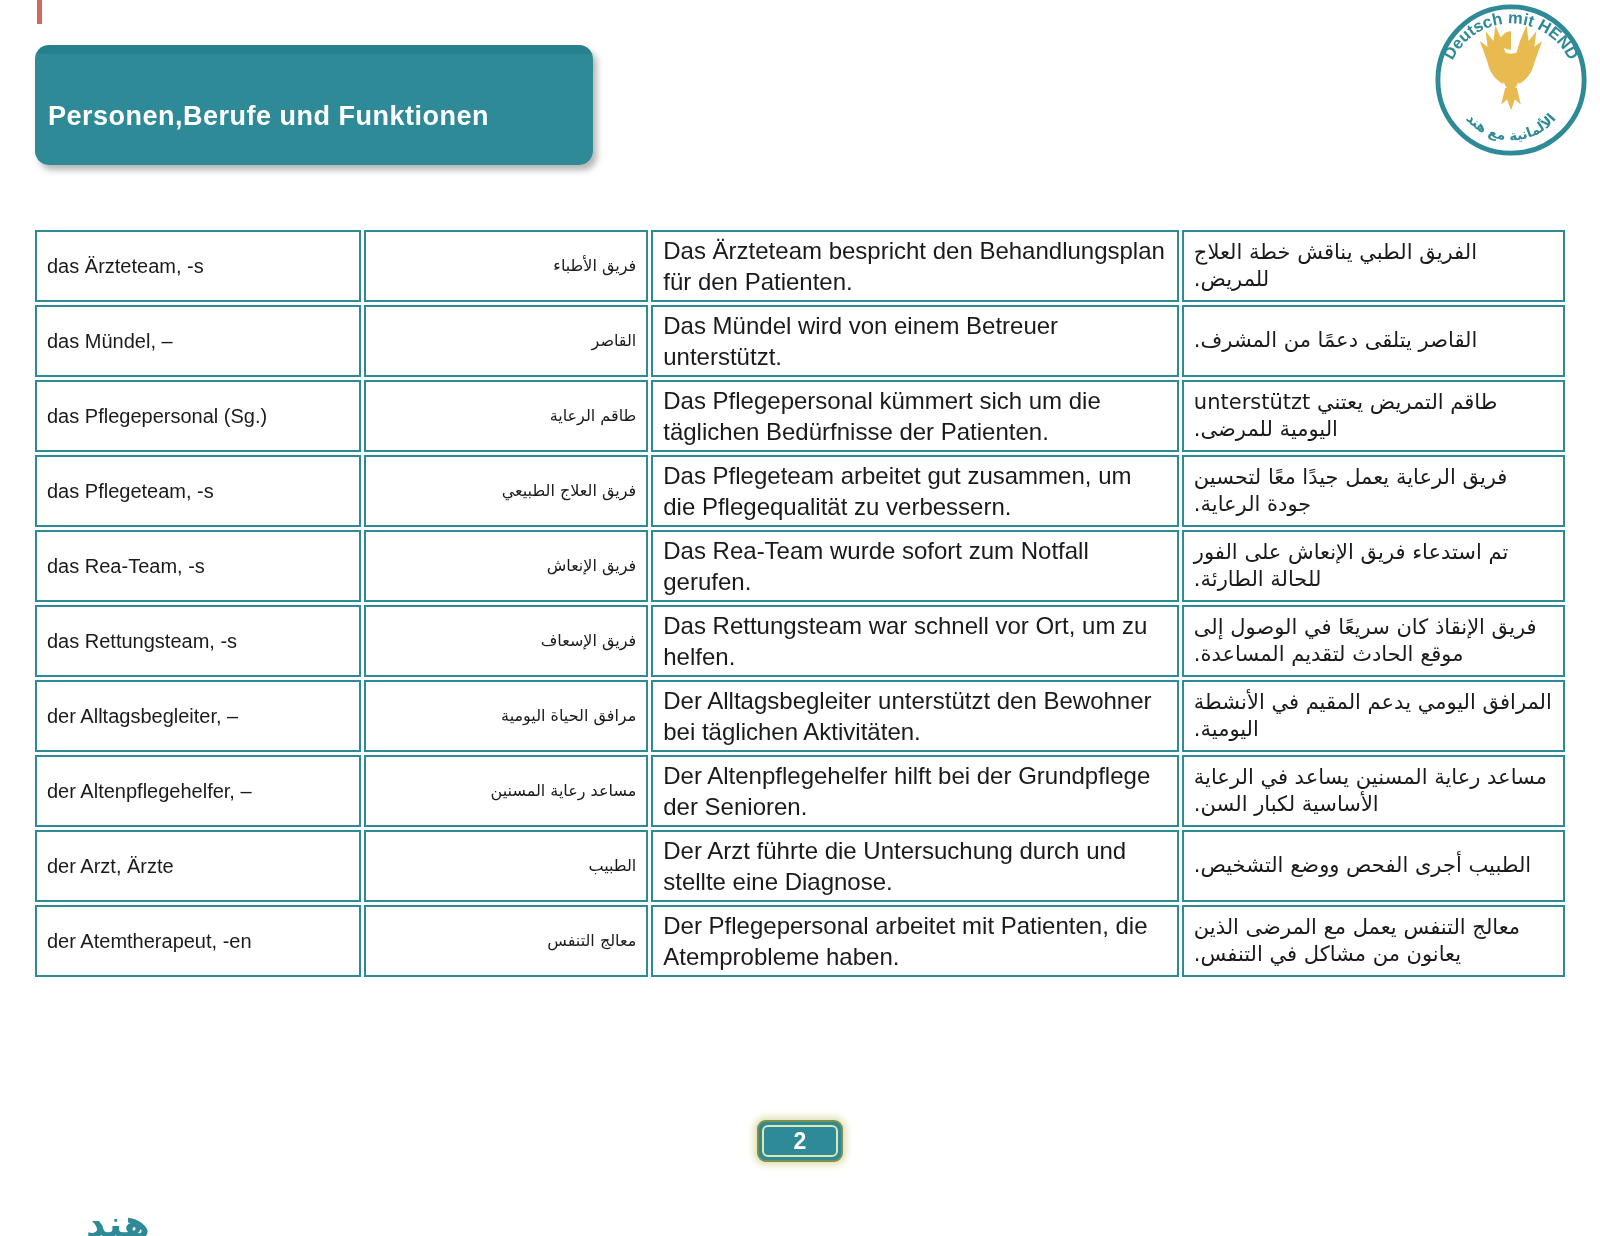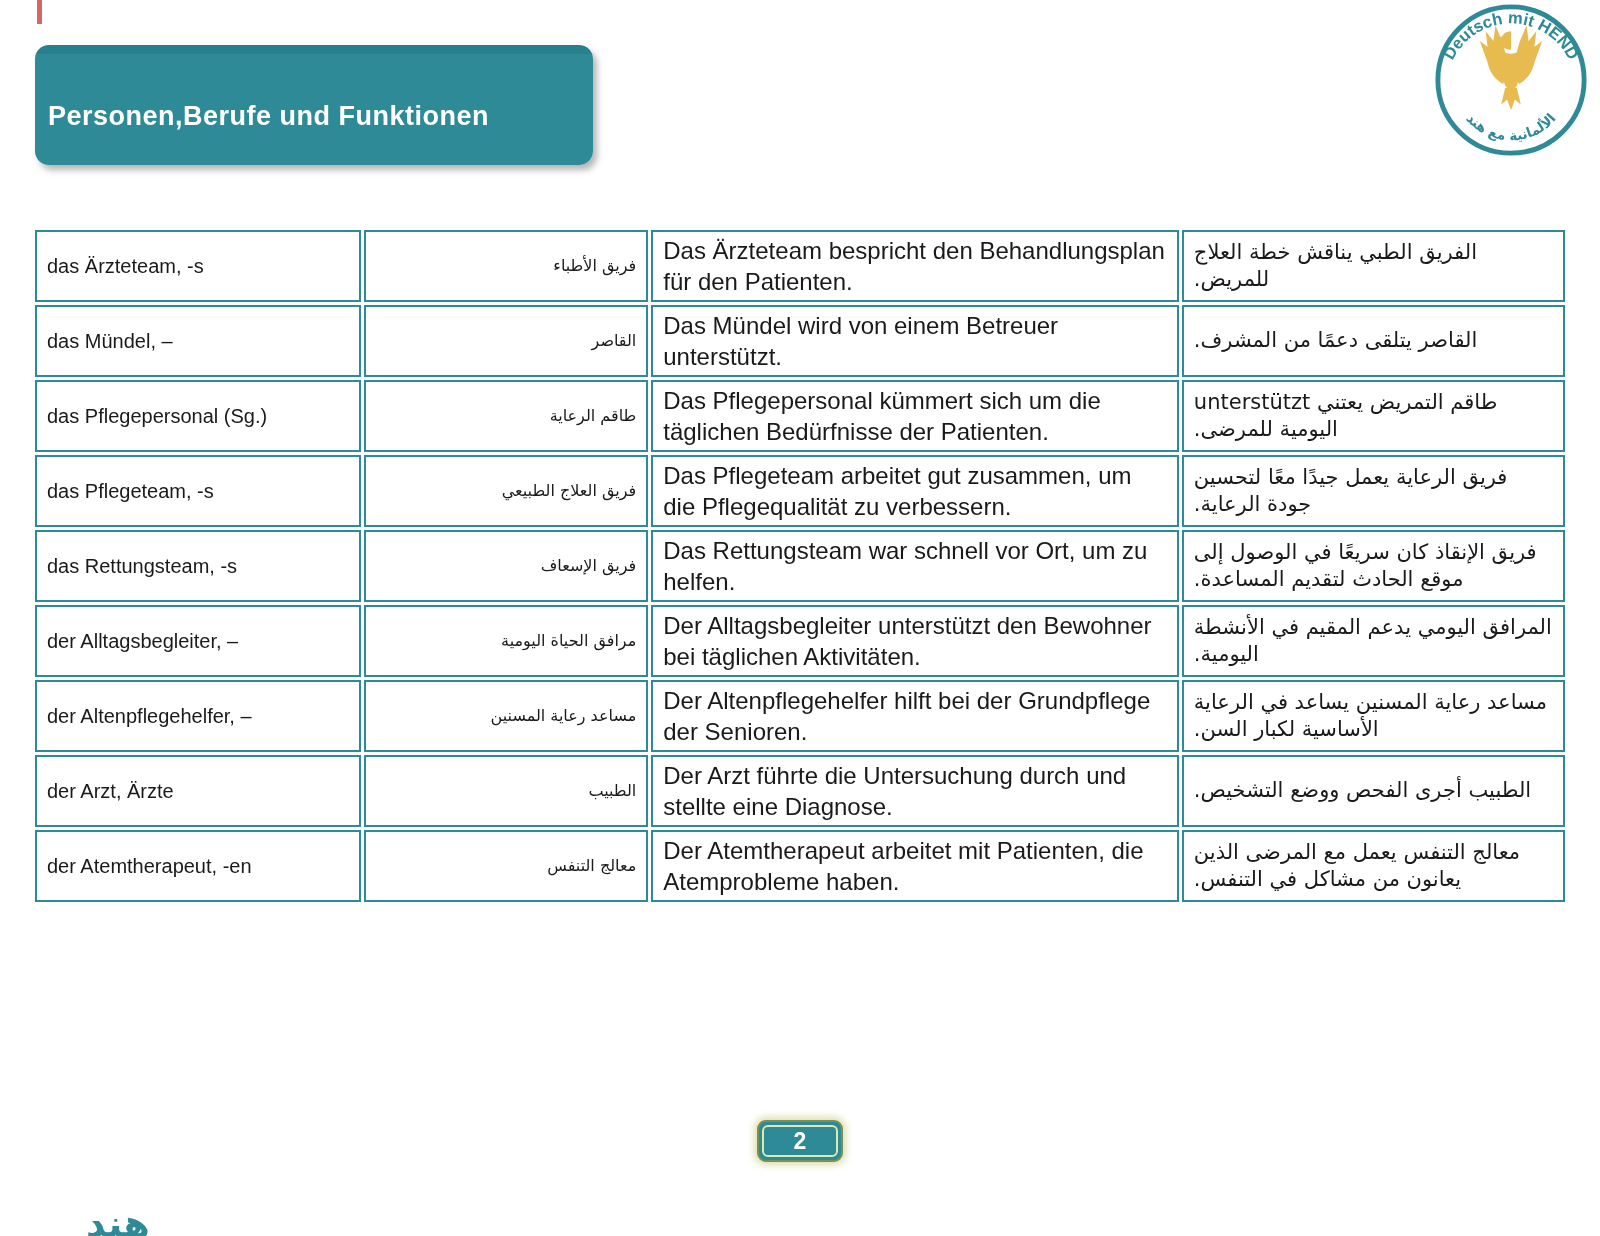--- a/index.html
+++ b/index.html
@@ -96,20 +96,26 @@
         <td class="c3">Das Pflegepersonal kümmert sich um die täglichen Bedürfnisse der Patienten.</td>
         <td class="c4">طاقم التمريض يعتني unterstützt اليومية للمرضى.</td>
       </tr>
       <tr>
         <td class="c1">das Pflegeteam, -s</td>
         <td class="c2">فريق العلاج الطبيعي</td>
         <td class="c3">Das Pflegeteam arbeitet gut zusammen, um die Pflegequalität zu verbessern.</td>
         <td class="c4">فريق الرعاية يعمل جيدًا معًا لتحسين جودة الرعاية.</td>
       </tr>
       <tr>
+        <td class="c1">das Rea-Team, -s</td>
+        <td class="c2">فريق الإنعاش</td>
+        <td class="c3">Das Rea-Team wurde sofort zum Notfall gerufen.</td>
+        <td class="c4">تم استدعاء فريق الإنعاش على الفور للحالة الطارئة.</td>
+      </tr>
+      <tr>
         <td class="c1">das Rettungsteam, -s</td>
         <td class="c2">فريق الإسعاف</td>
         <td class="c3">Das Rettungsteam war schnell vor Ort, um zu helfen.</td>
         <td class="c4">فريق الإنقاذ كان سريعًا في الوصول إلى موقع الحادث لتقديم المساعدة.</td>
       </tr>
       <tr>
         <td class="c1">der Alltagsbegleiter, –</td>
         <td class="c2">مرافق الحياة اليومية</td>
         <td class="c3">Der Alltagsbegleiter unterstützt den Bewohner bei täglichen Aktivitäten.</td>
         <td class="c4">المرافق اليومي يدعم المقيم في الأنشطة اليومية.</td>
@@ -122,21 +128,21 @@
       </tr>
       <tr>
         <td class="c1">der Arzt, Ärzte</td>
         <td class="c2">الطبيب</td>
         <td class="c3">Der Arzt führte die Untersuchung durch und stellte eine Diagnose.</td>
         <td class="c4">الطبيب أجرى الفحص ووضع التشخيص.</td>
       </tr>
       <tr>
         <td class="c1">der Atemtherapeut, -en</td>
         <td class="c2">معالج التنفس</td>
-        <td class="c3">Der Atemtherapeut arbeitet mit Patienten, die Atemprobleme haben.</td>
+        <td class="c3">Der Pflegepersonal arbeitet mit Patienten, die Atemprobleme haben.</td>
         <td class="c4">معالج التنفس يعمل مع المرضى الذين يعانون من مشاكل في التنفس.</td>
       </tr>
     </tbody>
   </table>
 
   <div class="page-badge">
     <div class="badge-inner">2</div>
   </div>
 
   <div class="footer-mark">هند</div>

